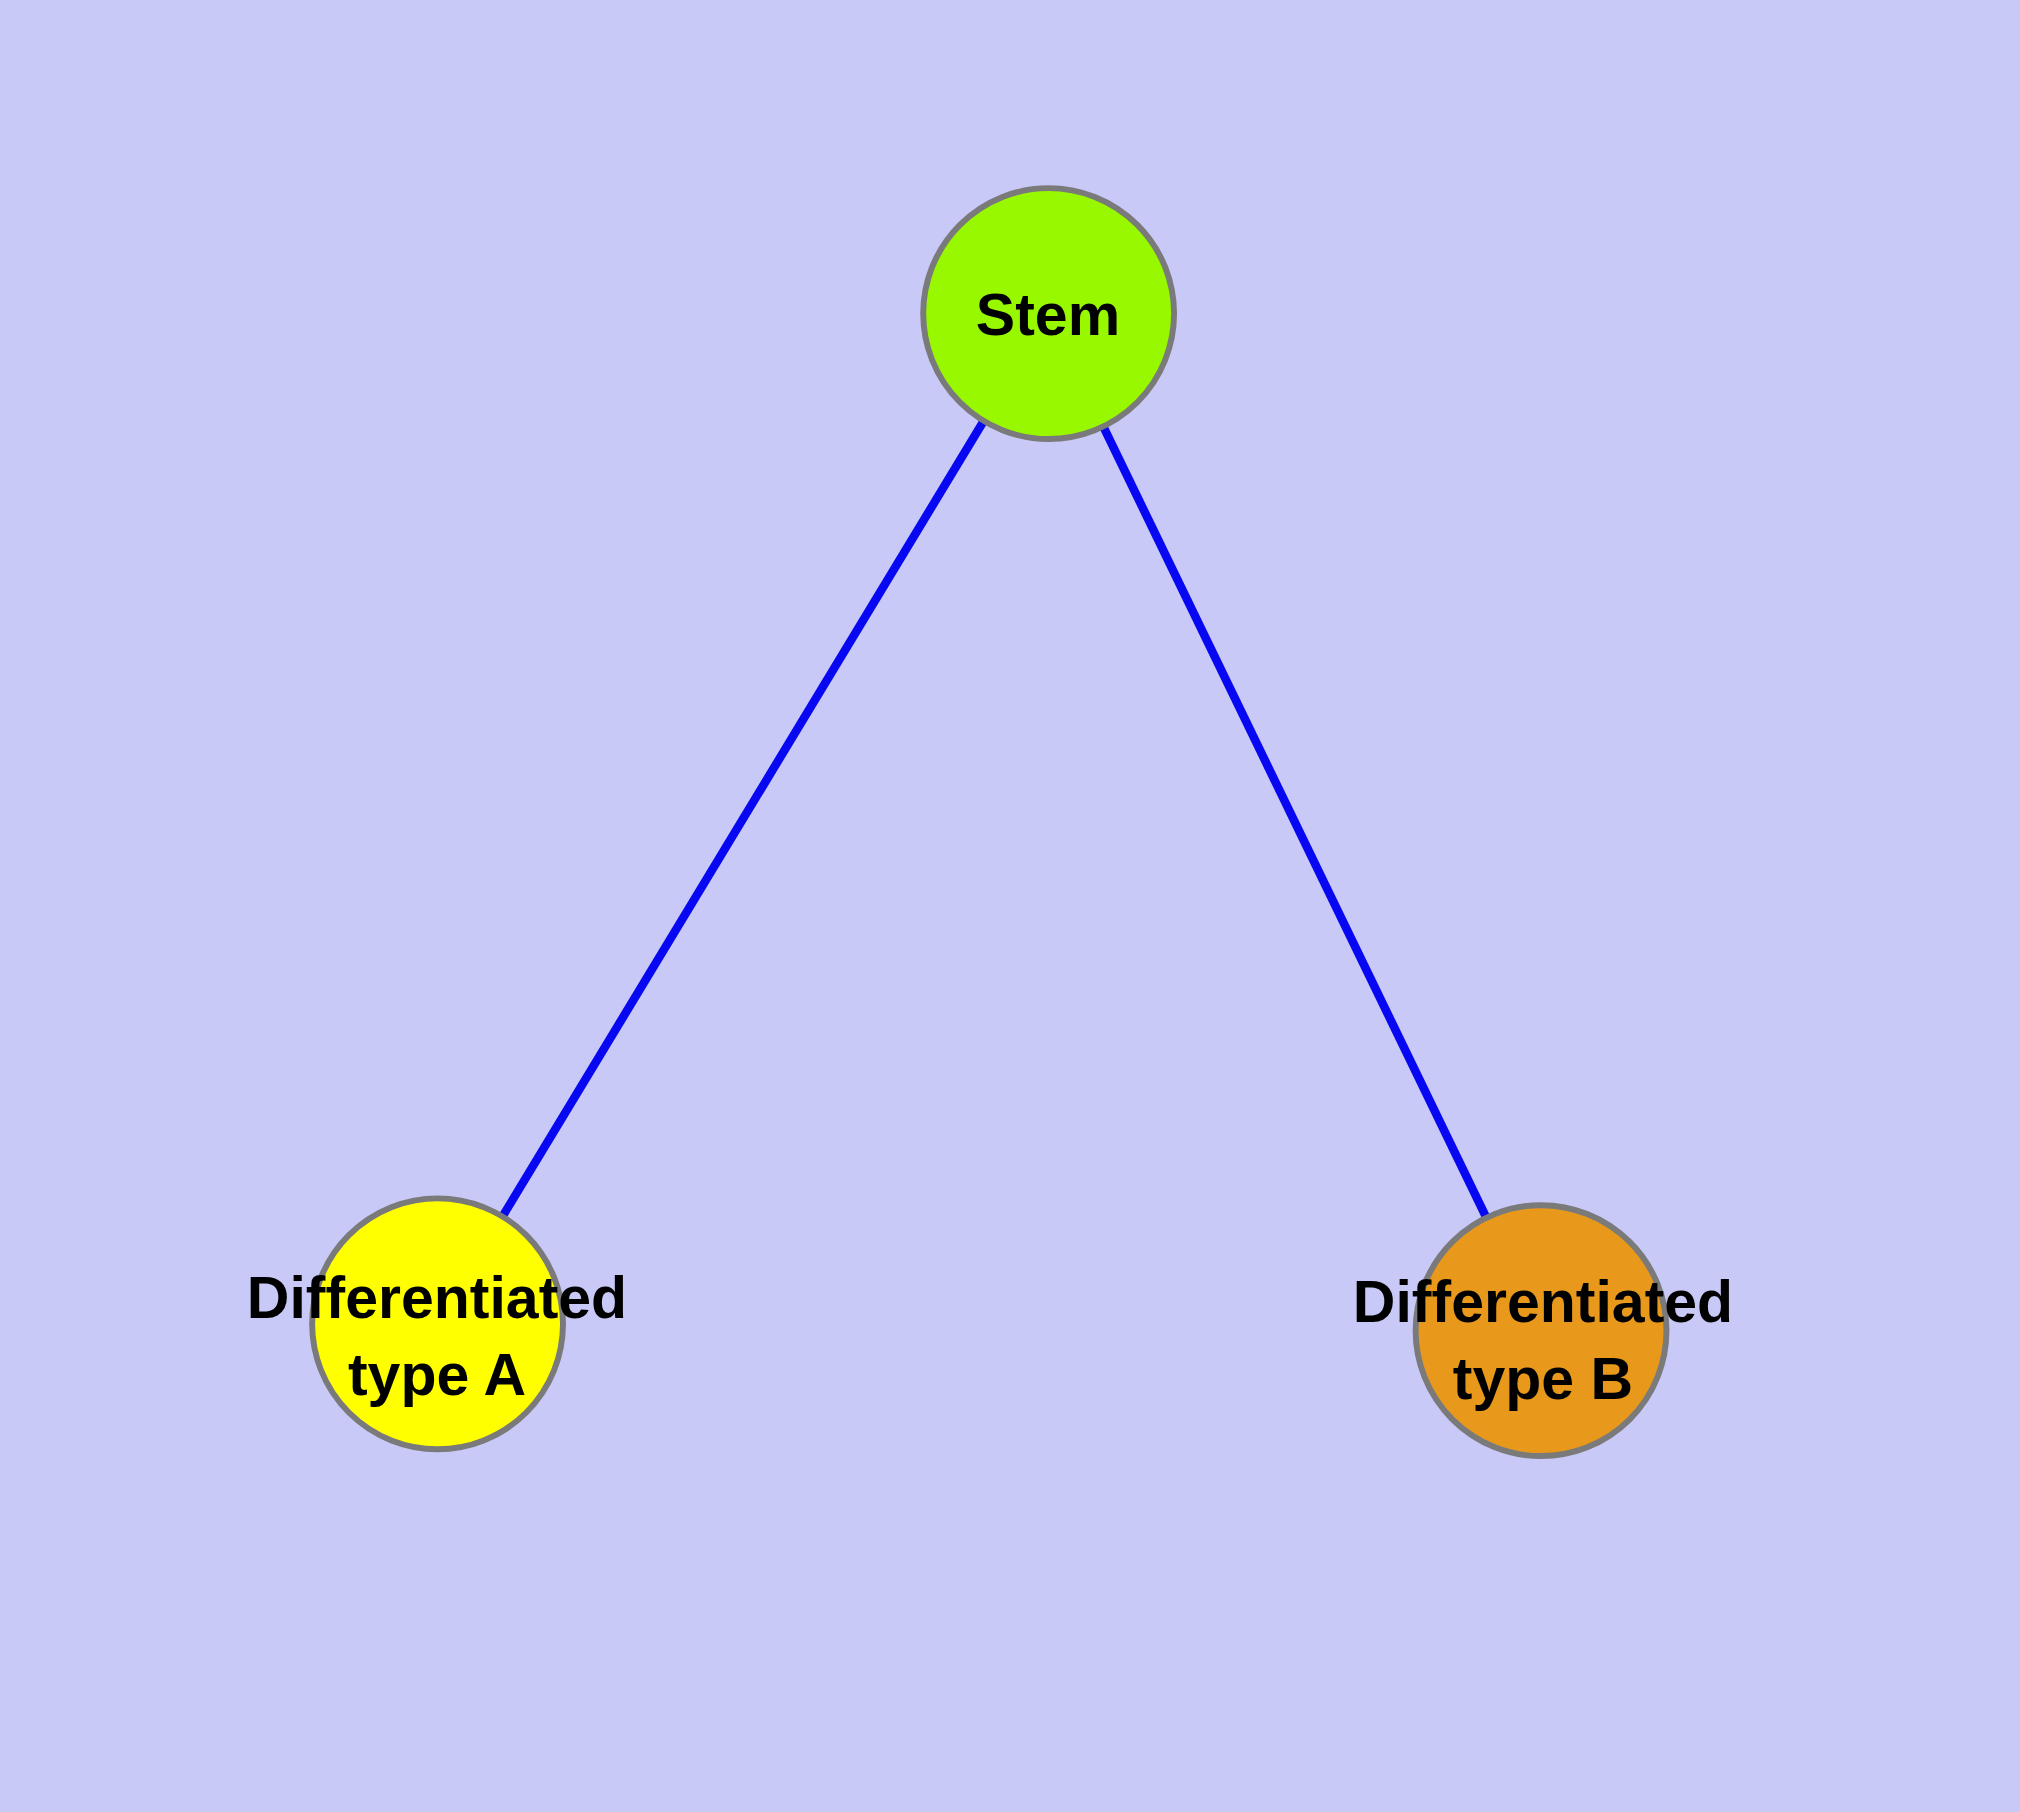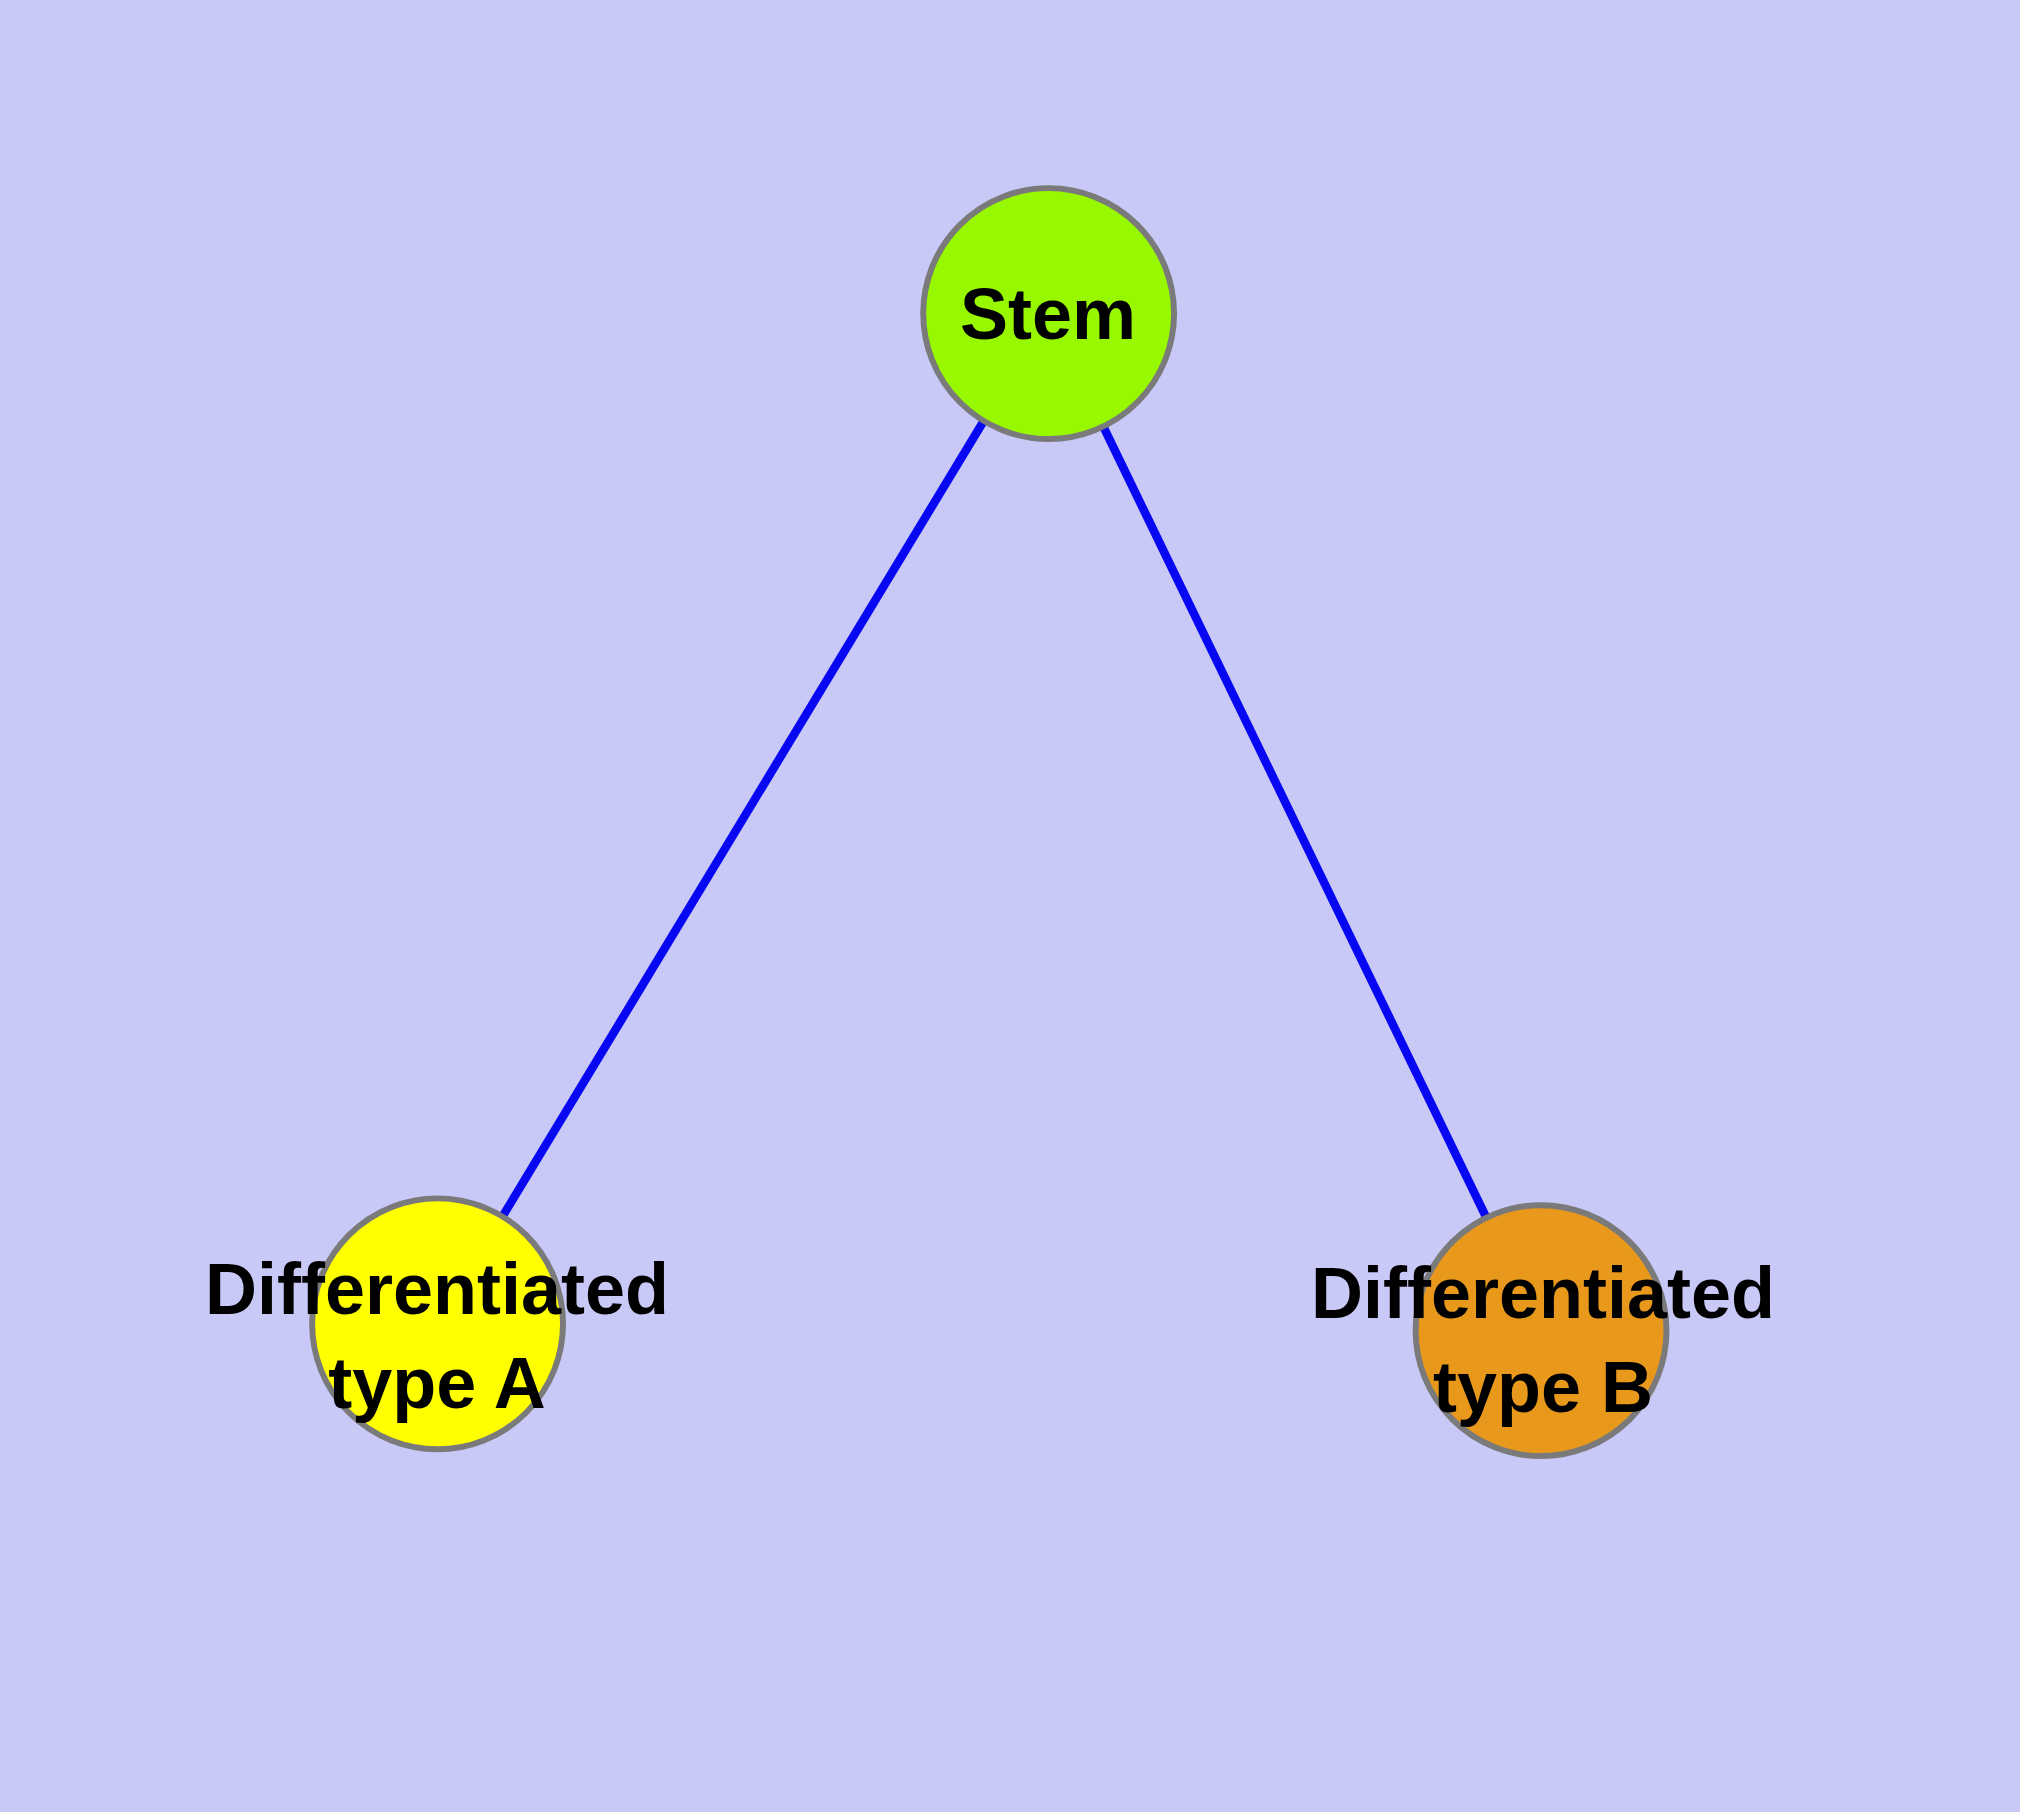--- a/index.html
+++ b/index.html
@@ -23,21 +23,21 @@
   .edge {
     stroke-width: 10;
     fill: none;
   }
   .node-circle {
     stroke-width: 7;
   }
   .node-label {
     position: absolute;
     transform: translate(-50%, -50%);
-    font-size: 72px;
+    font-size: 59px;
     font-weight: 700;
     line-height: 1.3;
     color: #000000;
     text-align: center;
     white-space: pre-line;
     letter-spacing: 0;
   }
 </style>
 </head>
 <body style="background: rgb(201, 201, 248);">

